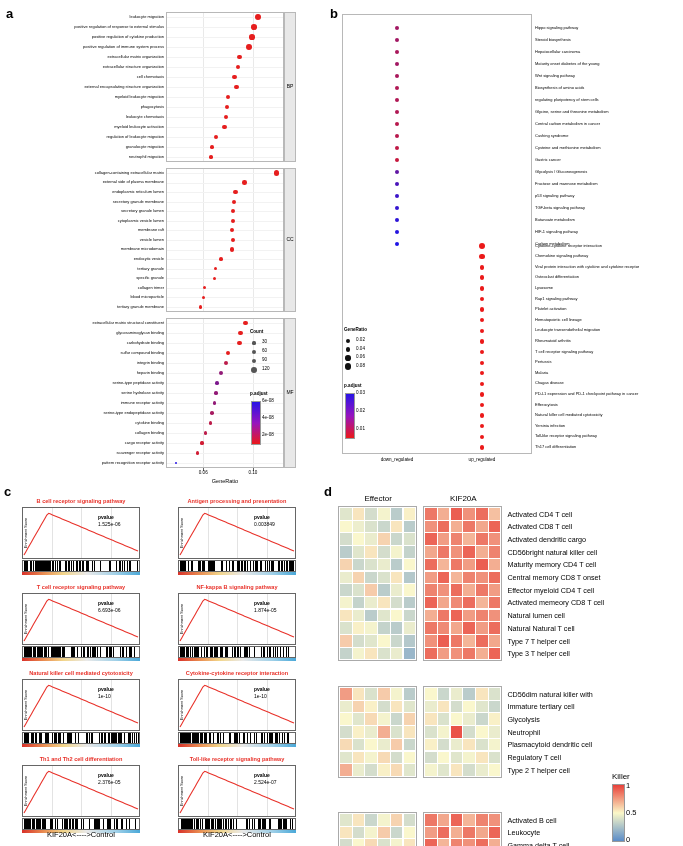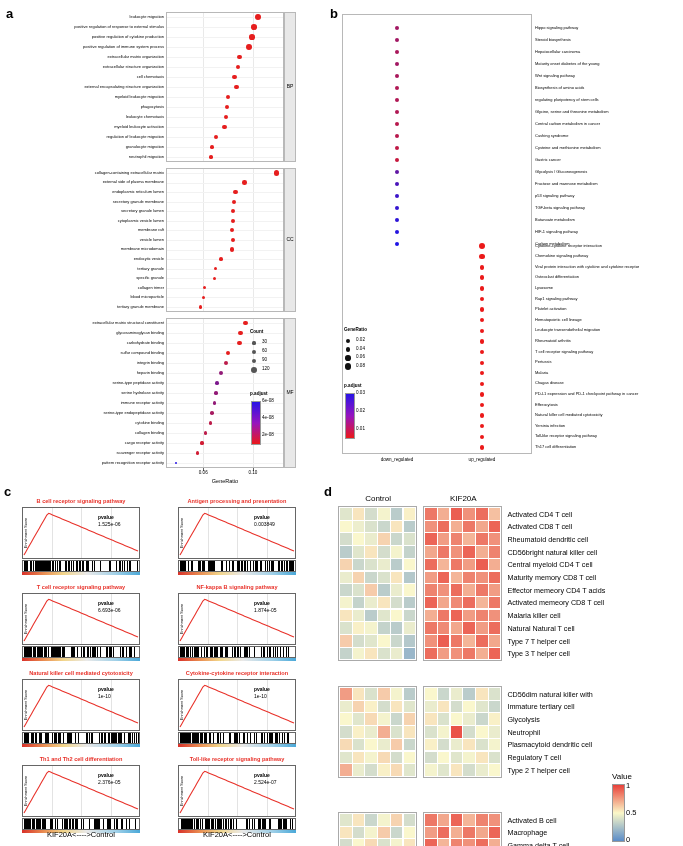--- a/index.html
+++ b/index.html
@@ -1169,21 +1169,21 @@
       <div style="position:absolute;left:102.2px;top:0;width:0.8px;height:10px;background:#000;"></div>
       <div style="position:absolute;left:8.9px;top:0;width:0.8px;height:10px;background:#000;"></div>
       <div style="position:absolute;left:20.7px;top:0;width:0.8px;height:10px;background:#000;"></div>
     </div>
     <div style="position:absolute;left:178px;top:338px;width:118px;height:3px;background:linear-gradient(to right,#d8312a 0%,#e98b50 18%,#f2d58a 35%,#e9e9e9 55%,#9fd0e8 80%,#4aa8d8 100%);"></div>
     <div class="axlab" style="position:absolute;left:12px;top:338px;width:138px;text-align:center;font-size:7.5px;">KIF20A&lt;----&gt;Control</div>
     <div class="axlab" style="position:absolute;left:168px;top:338px;width:138px;text-align:center;font-size:7.5px;">KIF20A&lt;----&gt;Control</div>
   </div>
 
 <div id="panelD" style="position:absolute;left:322px;top:492px;width:361px;height:354px;">
-    <div style="position:absolute;left:18px;top:2px;width:76.19999999999999px;text-align:center;font-size:8px;">Control</div>
+    <div style="position:absolute;left:18px;top:2px;width:76.19999999999999px;text-align:center;font-size:8px;">Effector</div>
     <div style="position:absolute;left:103.19999999999999px;top:2px;width:76.19999999999999px;text-align:center;font-size:8px;">KIF20A</div>
     <div style="position:absolute;left:16px;top:14px;width:79.19999999999999px;height:155.39999999999998px;border:0.8px solid #aaa;box-sizing:border-box;"></div>
     <div style="position:absolute;left:101.19999999999999px;top:14px;width:79.19999999999999px;height:155.39999999999998px;border:0.8px solid #aaa;box-sizing:border-box;"></div>
     <div class="heat-cell" style="left:18px;top:16px;width:11.5px;height:11.5px;background:rgb(224,230,204);"></div>
     <div class="heat-cell" style="left:30.7px;top:16px;width:11.5px;height:11.5px;background:rgb(248,229,190);"></div>
     <div class="heat-cell" style="left:43.4px;top:16px;width:11.5px;height:11.5px;background:rgb(212,221,204);"></div>
     <div class="heat-cell" style="left:56.099999999999994px;top:16px;width:11.5px;height:11.5px;background:rgb(244,243,205);"></div>
     <div class="heat-cell" style="left:68.8px;top:16px;width:11.5px;height:11.5px;background:rgb(186,204,203);"></div>
     <div class="heat-cell" style="left:81.5px;top:16px;width:11.5px;height:11.5px;background:rgb(249,240,199);"></div>
     <div class="heat-cell" style="left:103.19999999999999px;top:16px;width:11.5px;height:11.5px;background:rgb(237,120,102);"></div>
@@ -1211,21 +1211,21 @@
     <div class="heat-cell" style="left:43.4px;top:41.4px;width:11.5px;height:11.5px;background:rgb(234,236,205);"></div>
     <div class="heat-cell" style="left:56.099999999999994px;top:41.4px;width:11.5px;height:11.5px;background:rgb(246,211,176);"></div>
     <div class="heat-cell" style="left:68.8px;top:41.4px;width:11.5px;height:11.5px;background:rgb(202,215,204);"></div>
     <div class="heat-cell" style="left:81.5px;top:41.4px;width:11.5px;height:11.5px;background:rgb(218,226,204);"></div>
     <div class="heat-cell" style="left:103.19999999999999px;top:41.4px;width:11.5px;height:11.5px;background:rgb(236,101,87);"></div>
     <div class="heat-cell" style="left:115.89999999999999px;top:41.4px;width:11.5px;height:11.5px;background:rgb(241,156,132);"></div>
     <div class="heat-cell" style="left:128.6px;top:41.4px;width:11.5px;height:11.5px;background:rgb(238,131,111);"></div>
     <div class="heat-cell" style="left:141.29999999999998px;top:41.4px;width:11.5px;height:11.5px;background:rgb(244,181,152);"></div>
     <div class="heat-cell" style="left:154px;top:41.4px;width:11.5px;height:11.5px;background:rgb(237,120,102);"></div>
     <div class="heat-cell" style="left:166.7px;top:41.4px;width:11.5px;height:11.5px;background:rgb(240,145,123);"></div>
-    <div class="heat-label" style="left:185.39999999999998px;top:42.9px;">Rheumatoid dendritic cell</div>
+    <div class="heat-label" style="left:185.39999999999998px;top:42.9px;">Activated dendritic cargo</div>
     <div class="heat-cell" style="left:18px;top:54.099999999999994px;width:11.5px;height:11.5px;background:rgb(186,204,203);"></div>
     <div class="heat-cell" style="left:30.7px;top:54.099999999999994px;width:11.5px;height:11.5px;background:rgb(224,230,204);"></div>
     <div class="heat-cell" style="left:43.4px;top:54.099999999999994px;width:11.5px;height:11.5px;background:rgb(248,229,190);"></div>
     <div class="heat-cell" style="left:56.099999999999994px;top:54.099999999999994px;width:11.5px;height:11.5px;background:rgb(212,221,204);"></div>
     <div class="heat-cell" style="left:68.8px;top:54.099999999999994px;width:11.5px;height:11.5px;background:rgb(244,243,205);"></div>
     <div class="heat-cell" style="left:81.5px;top:54.099999999999994px;width:11.5px;height:11.5px;background:rgb(196,211,203);"></div>
     <div class="heat-cell" style="left:103.19999999999999px;top:54.099999999999994px;width:11.5px;height:11.5px;background:rgb(242,167,140);"></div>
     <div class="heat-cell" style="left:115.89999999999999px;top:54.099999999999994px;width:11.5px;height:11.5px;background:rgb(237,120,102);"></div>
     <div class="heat-cell" style="left:128.6px;top:54.099999999999994px;width:11.5px;height:11.5px;background:rgb(240,145,123);"></div>
     <div class="heat-cell" style="left:141.29999999999998px;top:54.099999999999994px;width:11.5px;height:11.5px;background:rgb(236,101,87);"></div>
@@ -1237,47 +1237,47 @@
     <div class="heat-cell" style="left:43.4px;top:66.8px;width:11.5px;height:11.5px;background:rgb(218,226,204);"></div>
     <div class="heat-cell" style="left:56.099999999999994px;top:66.8px;width:11.5px;height:11.5px;background:rgb(234,236,205);"></div>
     <div class="heat-cell" style="left:68.8px;top:66.8px;width:11.5px;height:11.5px;background:rgb(186,204,203);"></div>
     <div class="heat-cell" style="left:81.5px;top:66.8px;width:11.5px;height:11.5px;background:rgb(250,247,205);"></div>
     <div class="heat-cell" style="left:103.19999999999999px;top:66.8px;width:11.5px;height:11.5px;background:rgb(236,109,93);"></div>
     <div class="heat-cell" style="left:115.89999999999999px;top:66.8px;width:11.5px;height:11.5px;background:rgb(244,181,152);"></div>
     <div class="heat-cell" style="left:128.6px;top:66.8px;width:11.5px;height:11.5px;background:rgb(237,120,102);"></div>
     <div class="heat-cell" style="left:141.29999999999998px;top:66.8px;width:11.5px;height:11.5px;background:rgb(241,156,132);"></div>
     <div class="heat-cell" style="left:154px;top:66.8px;width:11.5px;height:11.5px;background:rgb(235,94,82);"></div>
     <div class="heat-cell" style="left:166.7px;top:66.8px;width:11.5px;height:11.5px;background:rgb(243,174,146);"></div>
-    <div class="heat-label" style="left:185.39999999999998px;top:68.3px;">Central myeloid CD4 T cell</div>
+    <div class="heat-label" style="left:185.39999999999998px;top:68.3px;">Maturity memory CD4 T cell</div>
     <div class="heat-cell" style="left:18px;top:79.5px;width:11.5px;height:11.5px;background:rgb(234,236,205);"></div>
     <div class="heat-cell" style="left:30.7px;top:79.5px;width:11.5px;height:11.5px;background:rgb(246,211,176);"></div>
     <div class="heat-cell" style="left:43.4px;top:79.5px;width:11.5px;height:11.5px;background:rgb(202,215,204);"></div>
     <div class="heat-cell" style="left:56.099999999999994px;top:79.5px;width:11.5px;height:11.5px;background:rgb(218,226,204);"></div>
     <div class="heat-cell" style="left:68.8px;top:79.5px;width:11.5px;height:11.5px;background:rgb(248,229,190);"></div>
     <div class="heat-cell" style="left:81.5px;top:79.5px;width:11.5px;height:11.5px;background:rgb(180,200,203);"></div>
     <div class="heat-cell" style="left:103.19999999999999px;top:79.5px;width:11.5px;height:11.5px;background:rgb(241,156,132);"></div>
     <div class="heat-cell" style="left:115.89999999999999px;top:79.5px;width:11.5px;height:11.5px;background:rgb(236,101,87);"></div>
     <div class="heat-cell" style="left:128.6px;top:79.5px;width:11.5px;height:11.5px;background:rgb(244,181,152);"></div>
     <div class="heat-cell" style="left:141.29999999999998px;top:79.5px;width:11.5px;height:11.5px;background:rgb(238,131,111);"></div>
     <div class="heat-cell" style="left:154px;top:79.5px;width:11.5px;height:11.5px;background:rgb(240,145,123);"></div>
     <div class="heat-cell" style="left:166.7px;top:79.5px;width:11.5px;height:11.5px;background:rgb(236,109,93);"></div>
-    <div class="heat-label" style="left:185.39999999999998px;top:81px;">Maturity memory CD8 T cell</div>
+    <div class="heat-label" style="left:185.39999999999998px;top:81px;">Central memory CD8 T onset</div>
     <div class="heat-cell" style="left:18px;top:92.19999999999999px;width:11.5px;height:11.5px;background:rgb(202,215,204);"></div>
     <div class="heat-cell" style="left:30.7px;top:92.19999999999999px;width:11.5px;height:11.5px;background:rgb(218,226,204);"></div>
     <div class="heat-cell" style="left:43.4px;top:92.19999999999999px;width:11.5px;height:11.5px;background:rgb(246,203,170);"></div>
     <div class="heat-cell" style="left:56.099999999999994px;top:92.19999999999999px;width:11.5px;height:11.5px;background:rgb(186,204,203);"></div>
     <div class="heat-cell" style="left:68.8px;top:92.19999999999999px;width:11.5px;height:11.5px;background:rgb(234,236,205);"></div>
     <div class="heat-cell" style="left:81.5px;top:92.19999999999999px;width:11.5px;height:11.5px;background:rgb(250,247,205);"></div>
     <div class="heat-cell" style="left:103.19999999999999px;top:92.19999999999999px;width:11.5px;height:11.5px;background:rgb(238,131,111);"></div>
     <div class="heat-cell" style="left:115.89999999999999px;top:92.19999999999999px;width:11.5px;height:11.5px;background:rgb(240,145,123);"></div>
     <div class="heat-cell" style="left:128.6px;top:92.19999999999999px;width:11.5px;height:11.5px;background:rgb(236,109,93);"></div>
     <div class="heat-cell" style="left:141.29999999999998px;top:92.19999999999999px;width:11.5px;height:11.5px;background:rgb(243,174,146);"></div>
     <div class="heat-cell" style="left:154px;top:92.19999999999999px;width:11.5px;height:11.5px;background:rgb(237,120,102);"></div>
     <div class="heat-cell" style="left:166.7px;top:92.19999999999999px;width:11.5px;height:11.5px;background:rgb(241,156,132);"></div>
-    <div class="heat-label" style="left:185.39999999999998px;top:93.69999999999999px;">Effector memeory CD4 T acids</div>
+    <div class="heat-label" style="left:185.39999999999998px;top:93.69999999999999px;">Effector myeloid CD4 T cell</div>
     <div class="heat-cell" style="left:18px;top:104.89999999999999px;width:11.5px;height:11.5px;background:rgb(244,243,205);"></div>
     <div class="heat-cell" style="left:30.7px;top:104.89999999999999px;width:11.5px;height:11.5px;background:rgb(196,211,203);"></div>
     <div class="heat-cell" style="left:43.4px;top:104.89999999999999px;width:11.5px;height:11.5px;background:rgb(234,236,205);"></div>
     <div class="heat-cell" style="left:56.099999999999994px;top:104.89999999999999px;width:11.5px;height:11.5px;background:rgb(248,229,190);"></div>
     <div class="heat-cell" style="left:68.8px;top:104.89999999999999px;width:11.5px;height:11.5px;background:rgb(212,221,204);"></div>
     <div class="heat-cell" style="left:81.5px;top:104.89999999999999px;width:11.5px;height:11.5px;background:rgb(186,204,203);"></div>
     <div class="heat-cell" style="left:103.19999999999999px;top:104.89999999999999px;width:11.5px;height:11.5px;background:rgb(236,101,87);"></div>
     <div class="heat-cell" style="left:115.89999999999999px;top:104.89999999999999px;width:11.5px;height:11.5px;background:rgb(242,167,140);"></div>
     <div class="heat-cell" style="left:128.6px;top:104.89999999999999px;width:11.5px;height:11.5px;background:rgb(239,138,117);"></div>
     <div class="heat-cell" style="left:141.29999999999998px;top:104.89999999999999px;width:11.5px;height:11.5px;background:rgb(236,109,93);"></div>
@@ -1289,21 +1289,21 @@
     <div class="heat-cell" style="left:43.4px;top:117.6px;width:11.5px;height:11.5px;background:rgb(186,204,203);"></div>
     <div class="heat-cell" style="left:56.099999999999994px;top:117.6px;width:11.5px;height:11.5px;background:rgb(224,230,204);"></div>
     <div class="heat-cell" style="left:68.8px;top:117.6px;width:11.5px;height:11.5px;background:rgb(250,247,205);"></div>
     <div class="heat-cell" style="left:81.5px;top:117.6px;width:11.5px;height:11.5px;background:rgb(202,215,204);"></div>
     <div class="heat-cell" style="left:103.19999999999999px;top:117.6px;width:11.5px;height:11.5px;background:rgb(243,174,146);"></div>
     <div class="heat-cell" style="left:115.89999999999999px;top:117.6px;width:11.5px;height:11.5px;background:rgb(237,120,102);"></div>
     <div class="heat-cell" style="left:128.6px;top:117.6px;width:11.5px;height:11.5px;background:rgb(236,101,87);"></div>
     <div class="heat-cell" style="left:141.29999999999998px;top:117.6px;width:11.5px;height:11.5px;background:rgb(241,156,132);"></div>
     <div class="heat-cell" style="left:154px;top:117.6px;width:11.5px;height:11.5px;background:rgb(238,131,111);"></div>
     <div class="heat-cell" style="left:166.7px;top:117.6px;width:11.5px;height:11.5px;background:rgb(240,145,123);"></div>
-    <div class="heat-label" style="left:185.39999999999998px;top:119.1px;">Malaria killer cell</div>
+    <div class="heat-label" style="left:185.39999999999998px;top:119.1px;">Natural lumen cell</div>
     <div class="heat-cell" style="left:18px;top:130.3px;width:11.5px;height:11.5px;background:rgb(218,226,204);"></div>
     <div class="heat-cell" style="left:30.7px;top:130.3px;width:11.5px;height:11.5px;background:rgb(249,240,199);"></div>
     <div class="heat-cell" style="left:43.4px;top:130.3px;width:11.5px;height:11.5px;background:rgb(244,243,205);"></div>
     <div class="heat-cell" style="left:56.099999999999994px;top:130.3px;width:11.5px;height:11.5px;background:rgb(196,211,203);"></div>
     <div class="heat-cell" style="left:68.8px;top:130.3px;width:11.5px;height:11.5px;background:rgb(186,204,203);"></div>
     <div class="heat-cell" style="left:81.5px;top:130.3px;width:11.5px;height:11.5px;background:rgb(234,236,205);"></div>
     <div class="heat-cell" style="left:103.19999999999999px;top:130.3px;width:11.5px;height:11.5px;background:rgb(237,120,102);"></div>
     <div class="heat-cell" style="left:115.89999999999999px;top:130.3px;width:11.5px;height:11.5px;background:rgb(239,138,117);"></div>
     <div class="heat-cell" style="left:128.6px;top:130.3px;width:11.5px;height:11.5px;background:rgb(242,167,140);"></div>
     <div class="heat-cell" style="left:141.29999999999998px;top:130.3px;width:11.5px;height:11.5px;background:rgb(236,101,87);"></div>
@@ -1449,32 +1449,32 @@
     <div class="heat-cell" style="left:43.4px;top:334.7px;width:11.5px;height:11.5px;background:rgb(244,243,205);"></div>
     <div class="heat-cell" style="left:56.099999999999994px;top:334.7px;width:11.5px;height:11.5px;background:rgb(246,203,170);"></div>
     <div class="heat-cell" style="left:68.8px;top:334.7px;width:11.5px;height:11.5px;background:rgb(202,215,204);"></div>
     <div class="heat-cell" style="left:81.5px;top:334.7px;width:11.5px;height:11.5px;background:rgb(250,247,205);"></div>
     <div class="heat-cell" style="left:103.19999999999999px;top:334.7px;width:11.5px;height:11.5px;background:rgb(241,156,132);"></div>
     <div class="heat-cell" style="left:115.89999999999999px;top:334.7px;width:11.5px;height:11.5px;background:rgb(236,109,93);"></div>
     <div class="heat-cell" style="left:128.6px;top:334.7px;width:11.5px;height:11.5px;background:rgb(243,174,146);"></div>
     <div class="heat-cell" style="left:141.29999999999998px;top:334.7px;width:11.5px;height:11.5px;background:rgb(237,120,102);"></div>
     <div class="heat-cell" style="left:154px;top:334.7px;width:11.5px;height:11.5px;background:rgb(242,167,140);"></div>
     <div class="heat-cell" style="left:166.7px;top:334.7px;width:11.5px;height:11.5px;background:rgb(236,101,87);"></div>
-    <div class="heat-label" style="left:185.39999999999998px;top:336.2px;">Macrophage</div>
+    <div class="heat-label" style="left:185.39999999999998px;top:336.2px;">Leukocyte</div>
     <div class="heat-cell" style="left:18px;top:347.4px;width:11.5px;height:11.5px;background:rgb(212,221,204);"></div>
     <div class="heat-cell" style="left:30.7px;top:347.4px;width:11.5px;height:11.5px;background:rgb(250,247,205);"></div>
     <div class="heat-cell" style="left:43.4px;top:347.4px;width:11.5px;height:11.5px;background:rgb(247,218,181);"></div>
     <div class="heat-cell" style="left:56.099999999999994px;top:347.4px;width:11.5px;height:11.5px;background:rgb(218,226,204);"></div>
     <div class="heat-cell" style="left:68.8px;top:347.4px;width:11.5px;height:11.5px;background:rgb(244,243,205);"></div>
     <div class="heat-cell" style="left:81.5px;top:347.4px;width:11.5px;height:11.5px;background:rgb(248,229,190);"></div>
     <div class="heat-cell" style="left:103.19999999999999px;top:347.4px;width:11.5px;height:11.5px;background:rgb(236,101,87);"></div>
     <div class="heat-cell" style="left:115.89999999999999px;top:347.4px;width:11.5px;height:11.5px;background:rgb(244,181,152);"></div>
     <div class="heat-cell" style="left:128.6px;top:347.4px;width:11.5px;height:11.5px;background:rgb(238,131,111);"></div>
     <div class="heat-cell" style="left:141.29999999999998px;top:347.4px;width:11.5px;height:11.5px;background:rgb(240,145,123);"></div>
     <div class="heat-cell" style="left:154px;top:347.4px;width:11.5px;height:11.5px;background:rgb(236,109,93);"></div>
     <div class="heat-cell" style="left:166.7px;top:347.4px;width:11.5px;height:11.5px;background:rgb(243,174,146);"></div>
     <div class="heat-label" style="left:185.39999999999998px;top:348.9px;">Gamma delta T cell</div>
-    <div style="position:absolute;left:290px;top:280px;font-size:8px;">Value</div>
+    <div style="position:absolute;left:290px;top:280px;font-size:8px;">Killer</div>
     <div style="position:absolute;left:290px;top:292px;width:11px;height:56px;background:linear-gradient(to bottom,#e8413a 0%,#fbf8c8 50%,#5a8cc8 100%);border:0.6px solid #999;"></div>
     <div style="position:absolute;left:304px;top:289px;font-size:7.5px;">1</div>
     <div style="position:absolute;left:304px;top:316px;font-size:7.5px;">0.5</div>
     <div style="position:absolute;left:304px;top:343px;font-size:7.5px;">0</div>
   </div>
 
 </body></html>

